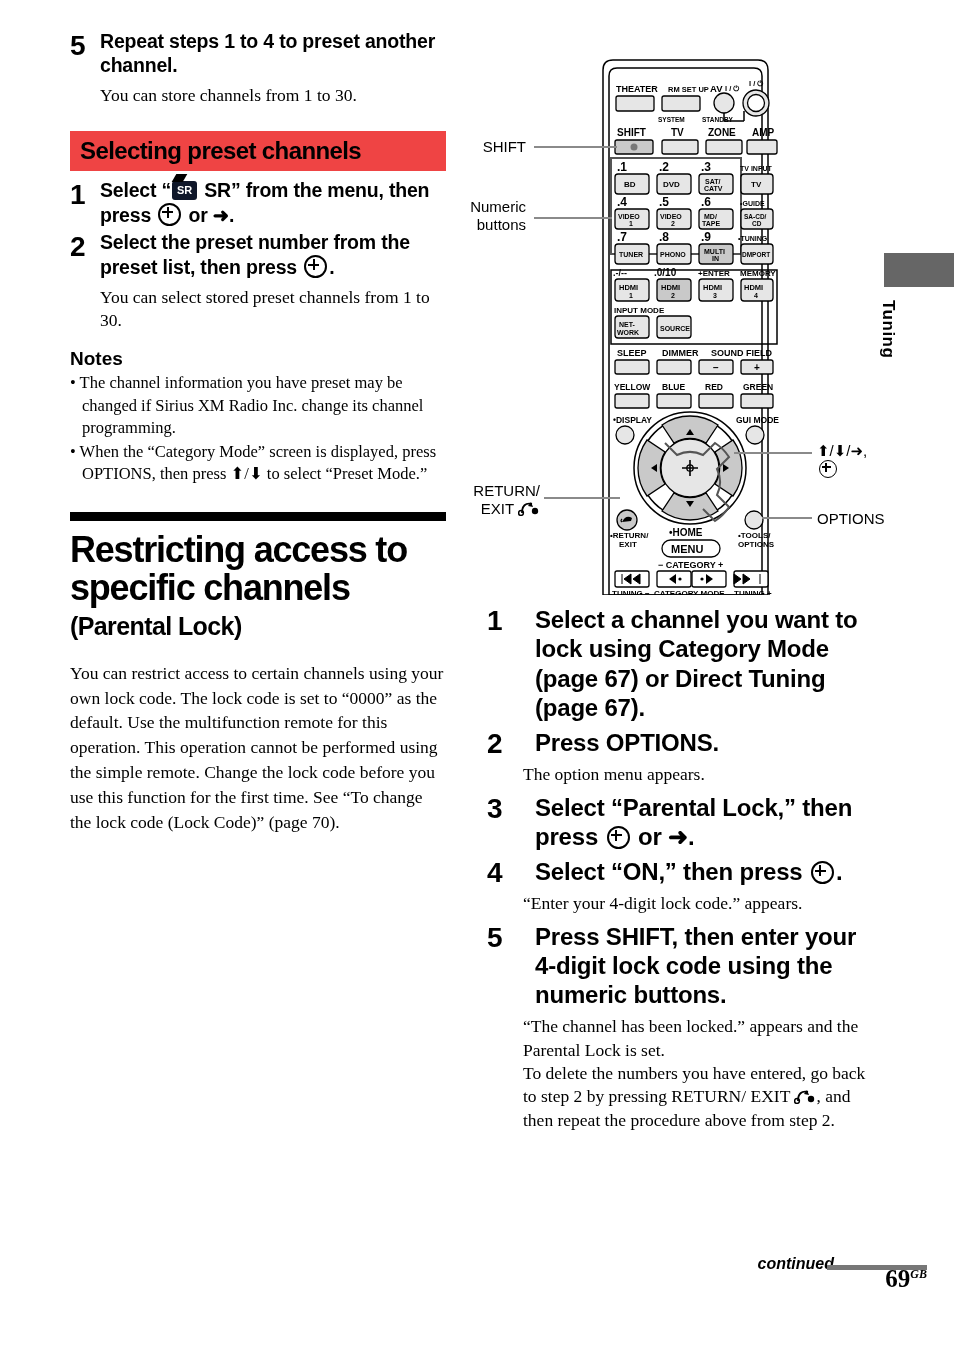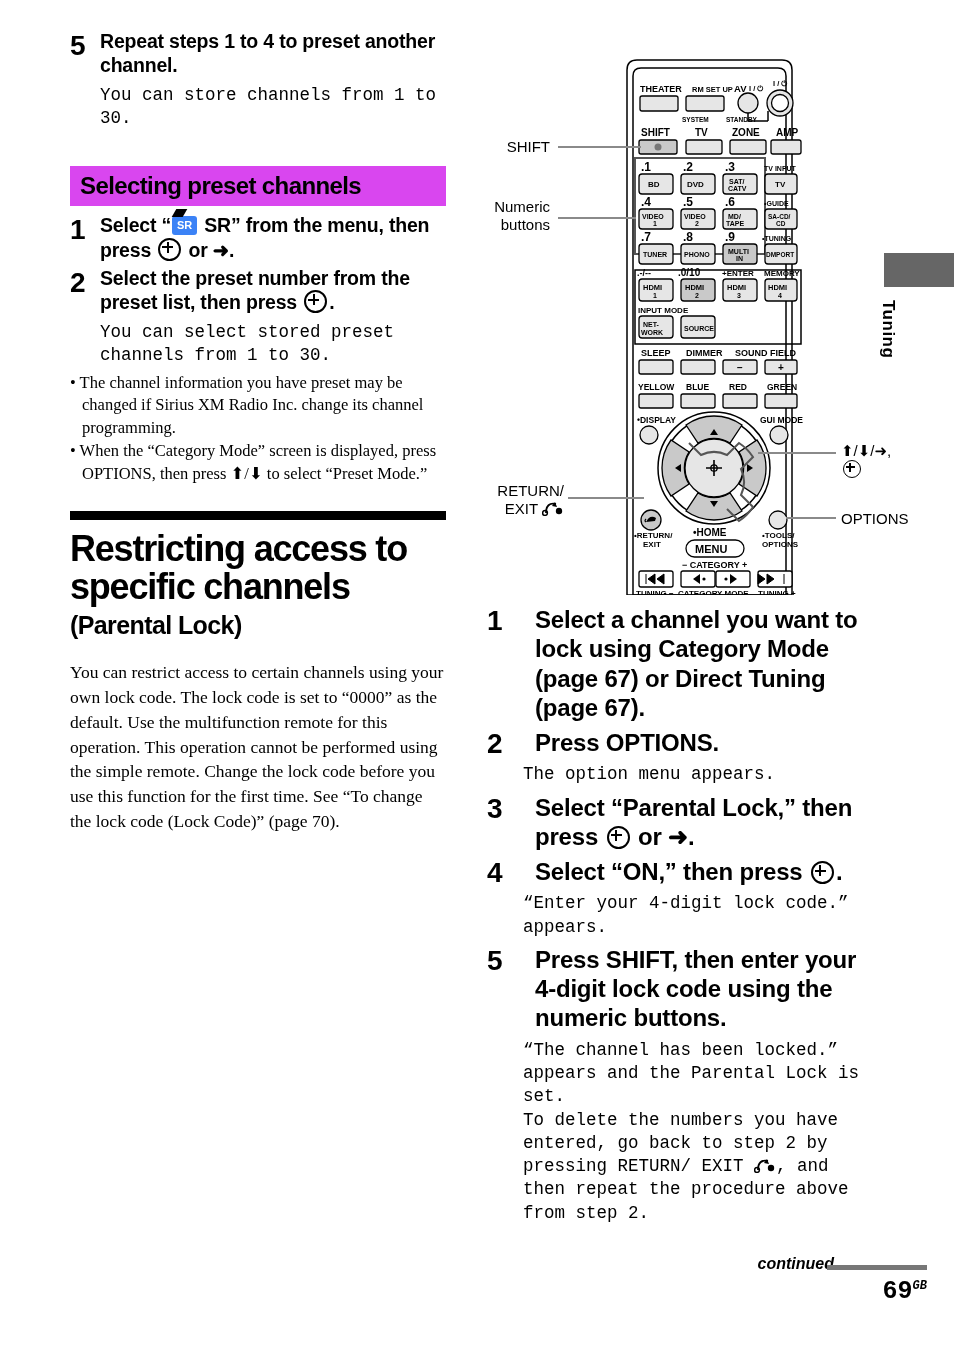--- a/index.html
+++ b/index.html
@@ -17,27 +17,27 @@
     font-family:"Liberation Sans",sans-serif;font-weight:bold;
     font-size:28px;line-height:1;width:30px;flex:0 0 30px;
     margin-top:2px;letter-spacing:-1px;
   }
   .step-body{flex:1;}
   .step-title{
     font-family:"Liberation Sans",sans-serif;font-weight:bold;
     font-size:19.5px;line-height:1.22;letter-spacing:-0.2px;
   }
   .step-desc{
-    font-family:Liberation Mono, monospace;font-size:17.5px;
+    font-family:Liberation Serif, serif;font-size:17.5px;
     line-height:1.33;margin-top:6px;
   }
 
   
   .section-band{
-    background:#d946ef;height:40px;margin:36px 0 8px 0;
+    background:#ef4444;height:40px;margin:24px 0 8px 0;
     display:flex;align-items:center;padding-left:10px;width:376px;
     box-sizing:border-box;
   }
   .section-band-title{
     font-family:"Liberation Sans",sans-serif;font-weight:bold;
     font-size:24px;letter-spacing:-0.6px;
   }
 
   
   .notes-head{
@@ -67,21 +67,21 @@
   
   .col-right{position:absolute;left:487px;top:605px;width:390px;}
   .col-right .step{margin-bottom:6px;}
   .col-right .step-num{font-size:28px;width:36px;flex:0 0 36px;}
   .col-right .step-title{font-size:24px;margin-left:12px;}
   .col-right .step-desc{font-size:17.5px;}
 
   
   .sr-badge{
     position:relative;display:inline-block;vertical-align:-3px;
-    width:25px;height:19px;background:#3b82f6;border-radius:3px;
+    width:25px;height:19px;background:#0f172a;border-radius:3px;
     margin:0 2px 0 1px;
   }
   .sr-badge .sr-txt{
     position:absolute;left:0;top:0;width:25px;height:19px;
     display:flex;align-items:center;justify-content:center;
     color:#fff;font-family:"Liberation Sans",sans-serif;
     font-weight:bold;font-size:11px;letter-spacing:0px;
   }
   .sr-badge::before{
     content:"";position:absolute;left:2px;top:-7px;width:11px;height:8px;
@@ -100,21 +100,21 @@
     content:"";position:absolute;left:6.5px;top:2px;width:2px;height:11px;background:#000;
   }
   .enter-ico.small{width:16px;height:16px;border-width:1.7px;vertical-align:-3px;}
   .enter-ico.small::before{left:1.5px;top:5.4px;width:9.5px;}
   .enter-ico.small::after{left:5.4px;top:1.5px;height:9.5px;}
 
   
   .return-ico{display:inline-block;width:22px;height:15px;vertical-align:-2px;}
 
   
-  .remote-wrap{position:absolute;left:496px;top:50px;width:440px;height:545px;}
+  .remote-wrap{position:absolute;left:472px;top:50px;width:440px;height:545px;}
   .remote-svg{position:absolute;left:0;top:0;}
 
   
   .callout{
     position:absolute;font-family:"Liberation Sans",sans-serif;
     font-size:15px;color:#000;line-height:1.2;white-space:nowrap;
   }
   .callout.r{text-align:left;}
   .callout.l{text-align:right;}
 
@@ -128,22 +128,22 @@
 
   
   .footer{position:absolute;left:0;top:1255px;width:954px;height:70px;}
   .continued{
     position:absolute;right:120px;top:0px;
     font-family:"Liberation Sans",sans-serif;font-weight:bold;
     font-style:italic;font-size:16px;
   }
   .cont-rule{position:absolute;right:27px;top:10px;width:100px;height:5px;background:#777;}
   .pageno{
-    position:absolute;right:27px;top:22px;
-    font-family:Liberation Mono, monospace;font-weight:bold;font-size:25px;text-align:center;
+    position:absolute;right:27px;top:10px;
+    font-family:Liberation Serif, serif;font-weight:bold;font-size:25px;text-align:center;
   }
   .pageno sup{font-size:12px;font-style:italic;font-weight:bold;vertical-align:super;}
 </style>
 </head>
 <body>
 
 <div class="page">
 
   <div class="col-left">
 
@@ -167,20 +167,21 @@
     </div>
 
     <div class="step">
       <div class="step-num">2</div>
       <div class="step-body">
         <div class="step-title"><span>Select the preset number from the preset list, then press </span><span class="enter-ico"></span><span>.</span></div>
         <div class="step-desc">You can select stored preset channels from 1 to 30.</div>
       </div>
     </div>
 
+    <div class="notes-head">Notes</div>
     <div class="note-item">• The channel information you have preset may be changed if Sirius XM Radio Inc. change its channel programming.</div>
     <div class="note-item">• When the “Category Mode” screen is displayed, press OPTIONS, then press ⬆/⬇ to select “Preset Mode.”</div>
 
     <div class="rule-black"></div>
     <div class="chapter-title">Restricting access to specific channels</div>
     <div class="chapter-sub">(Parental Lock)</div>
     <div class="body-para">You can restrict access to certain channels using your own lock code. The lock code is set to “0000” as the default. Use the multifunction remote for this operation. This operation cannot be performed using the simple remote. Change the lock code before you use this function for the first time. See “To change the lock code (Lock Code)” (page 70).</div>
   </div>
 
   <div class="remote-wrap">

